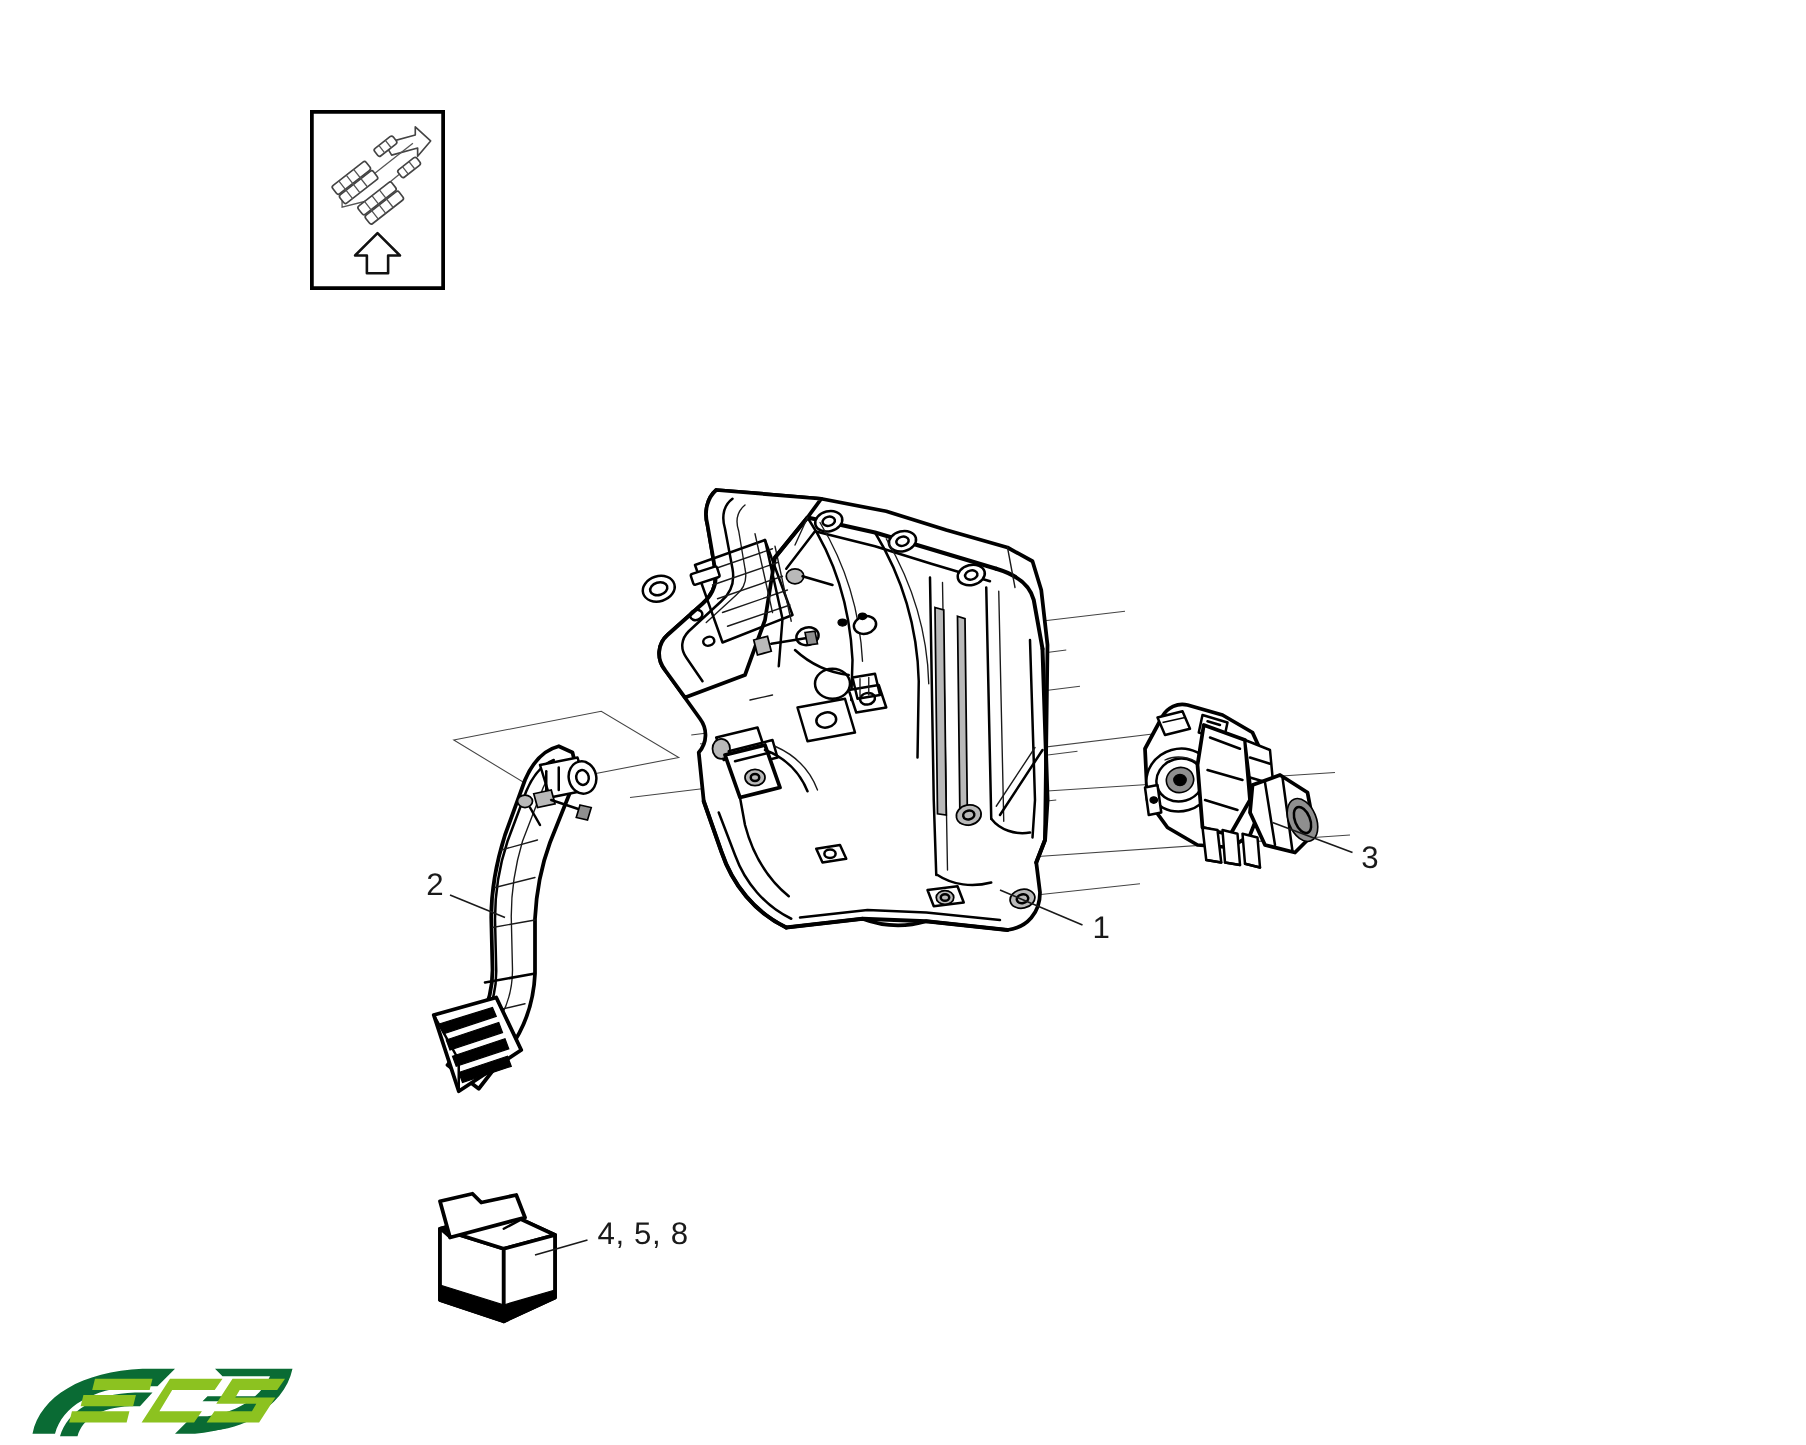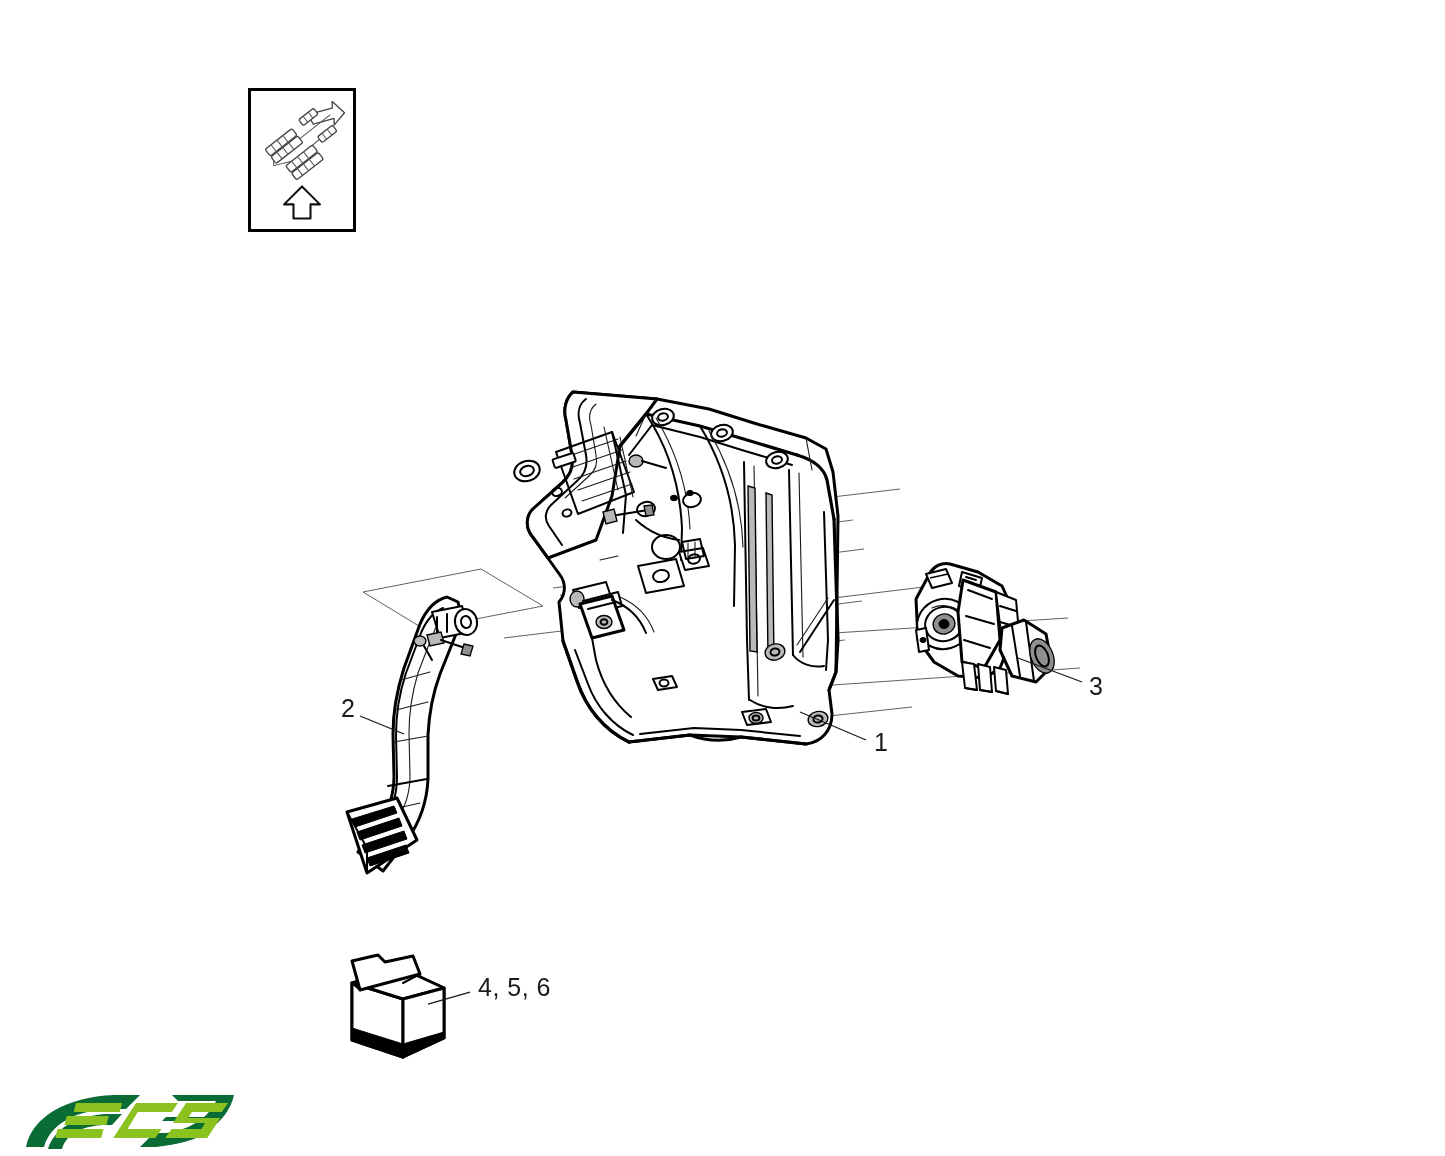--- a/index.html
+++ b/index.html
@@ -413,21 +413,21 @@
       <path class="leader" d="M470,992 L428,1004"></path>
     </g>
   </svg>
 
   <span class="callout-label" id="callout-1">1</span>
 
   <span class="callout-label" id="callout-2">2</span>
 
   <span class="callout-label" id="callout-3">3</span>
 
-  <span class="callout-label" id="callout-456">4, 5, 6</span>
+  <span class="callout-label" id="callout-456">4, 5, 8</span>
 
   <div id="orientation-key">
     <svg viewBox="0 0 108 144" width="102" height="138">
       <defs>
         <style>
           .ok-l { fill:#ffffff; stroke:#444; stroke-width:1.4; stroke-linejoin:round; }
           .ok-d { fill:#ffffff; stroke:#111; stroke-width:2.2; stroke-linejoin:round; }
           .ok-t { fill:none; stroke:#555; stroke-width:1.1; }
         </style>
       </defs>

